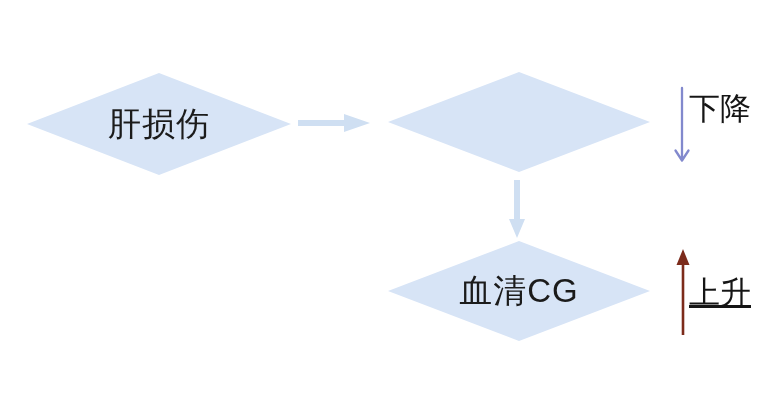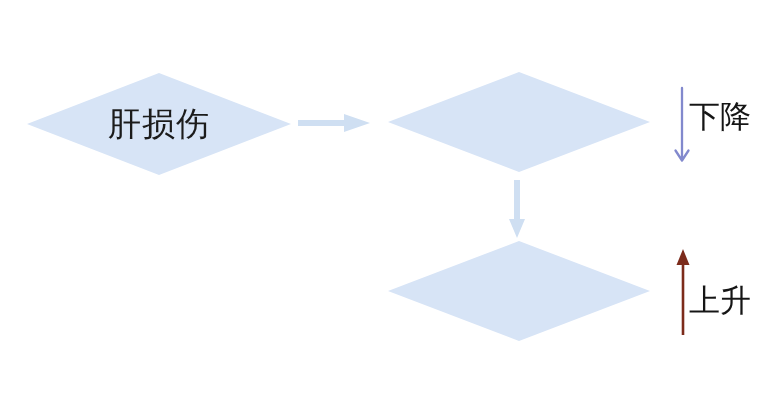--- a/index.html
+++ b/index.html
@@ -33,22 +33,22 @@
   .indicator-label {
     position: absolute;
     font-size: 31px;
     color: #151515;
     line-height: 34px;
     white-space: nowrap;
   }
   .lbl-liver   { left: 27px;  top: 73px;  width: 264px; height: 102px; }
   .lbl-uptake  { left: 388px; top: 72px;  width: 262px; height: 100px; }
   .lbl-serum   { left: 388px; top: 241px; width: 262px; height: 100px; }
-  .lbl-down    { left: 689px; top: 100px; }
-  .lbl-up      { left: 689px; top: 284px; }
+  .lbl-down    { left: 689px; top: 92px; }
+  .lbl-up      { left: 689px; top: 276px; text-decoration: underline; }
 </style>
 </head>
 <body>
 
 <div class="stage">
 
   <svg width="776" height="416" viewBox="0 0 776 416">
 
     <polygon points="27,124 159,73 291,124 159,175" fill="#d7e4f6"></polygon>
 
@@ -62,18 +62,19 @@
 
     <path d="M682 88 L682 159 M675.5 150.5 L682 160.5 L688.5 150.5" fill="none" stroke-width="2.3" stroke-linecap="round" stroke-linejoin="round" stroke="#8289cd"></path>
 
     <path d="M683 335 L683 262" fill="none" stroke-width="2.6" stroke-linecap="butt" stroke="#7c2b1b"></path>
     <polygon points="683,249 676.5,265 689.5,265" fill="#7c2b1b"></polygon>
   </svg>
 
   <div class="node-label lbl-liver">肝损伤</div>
 
 
+  <div class="node-label lbl-serum">血清CG</div>
 
   <div class="indicator-label lbl-down">下降</div>
 
   <div class="indicator-label lbl-up">上升</div>
 
 </div>
 
 </body></html>

